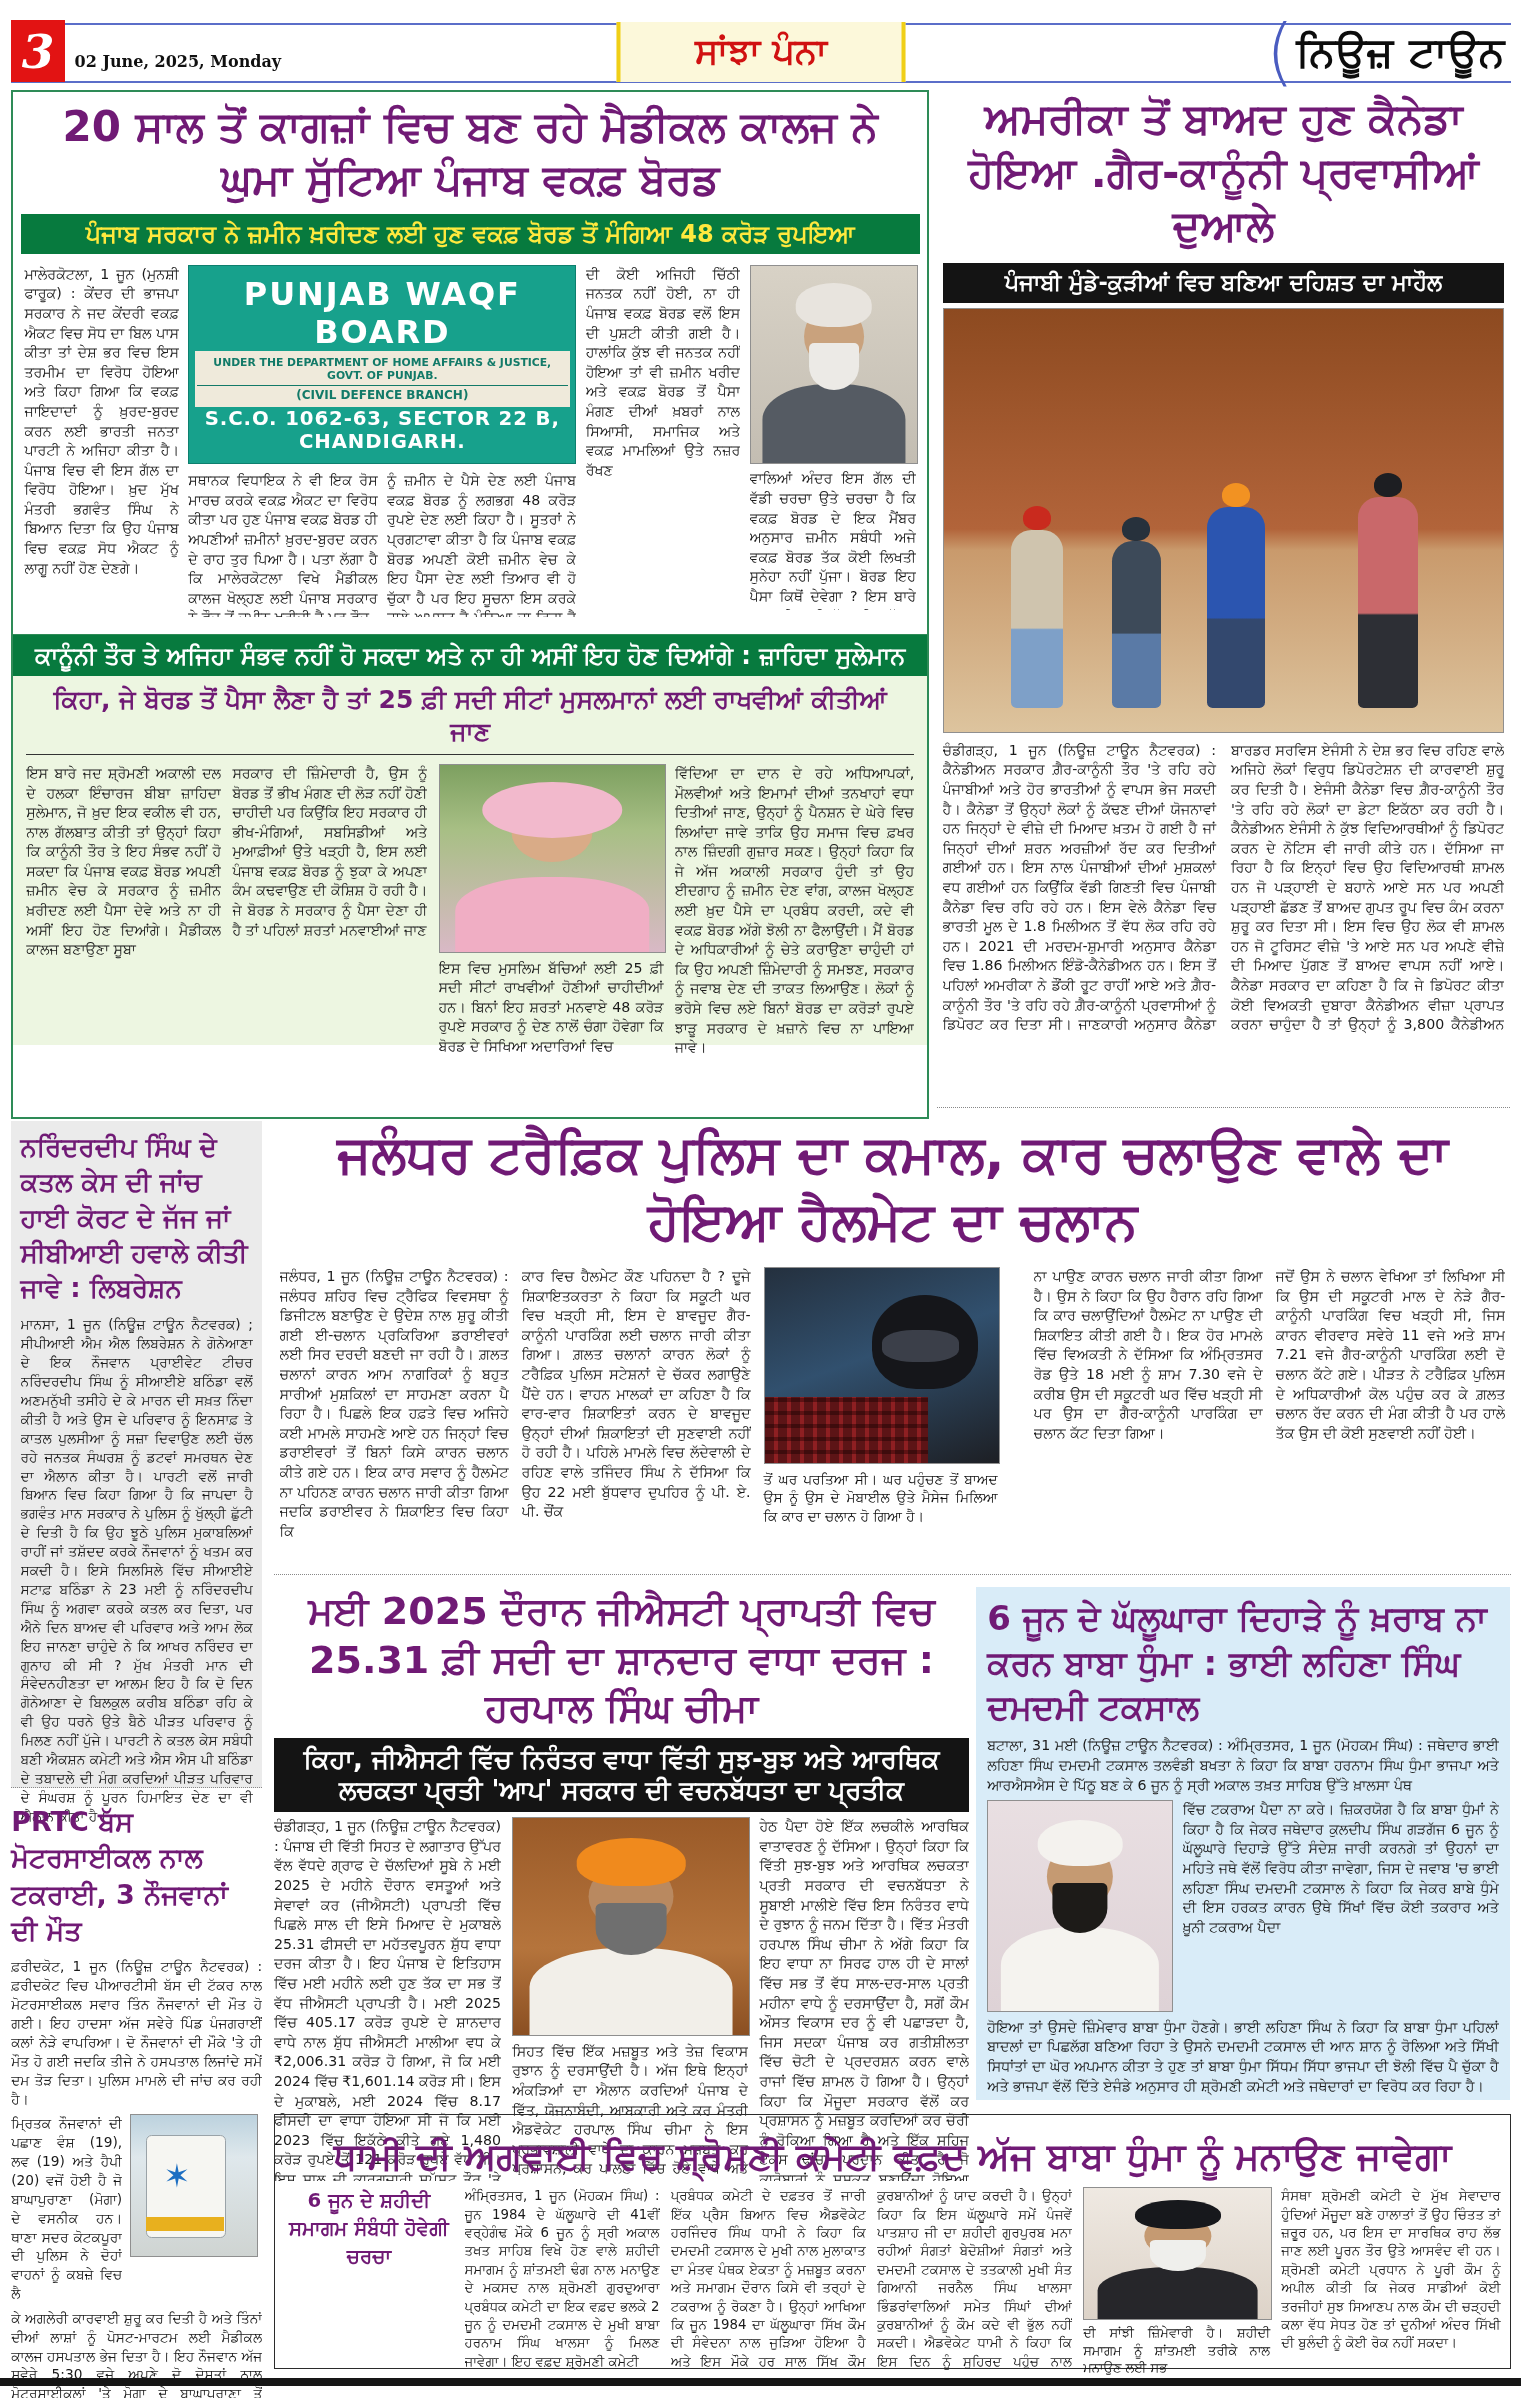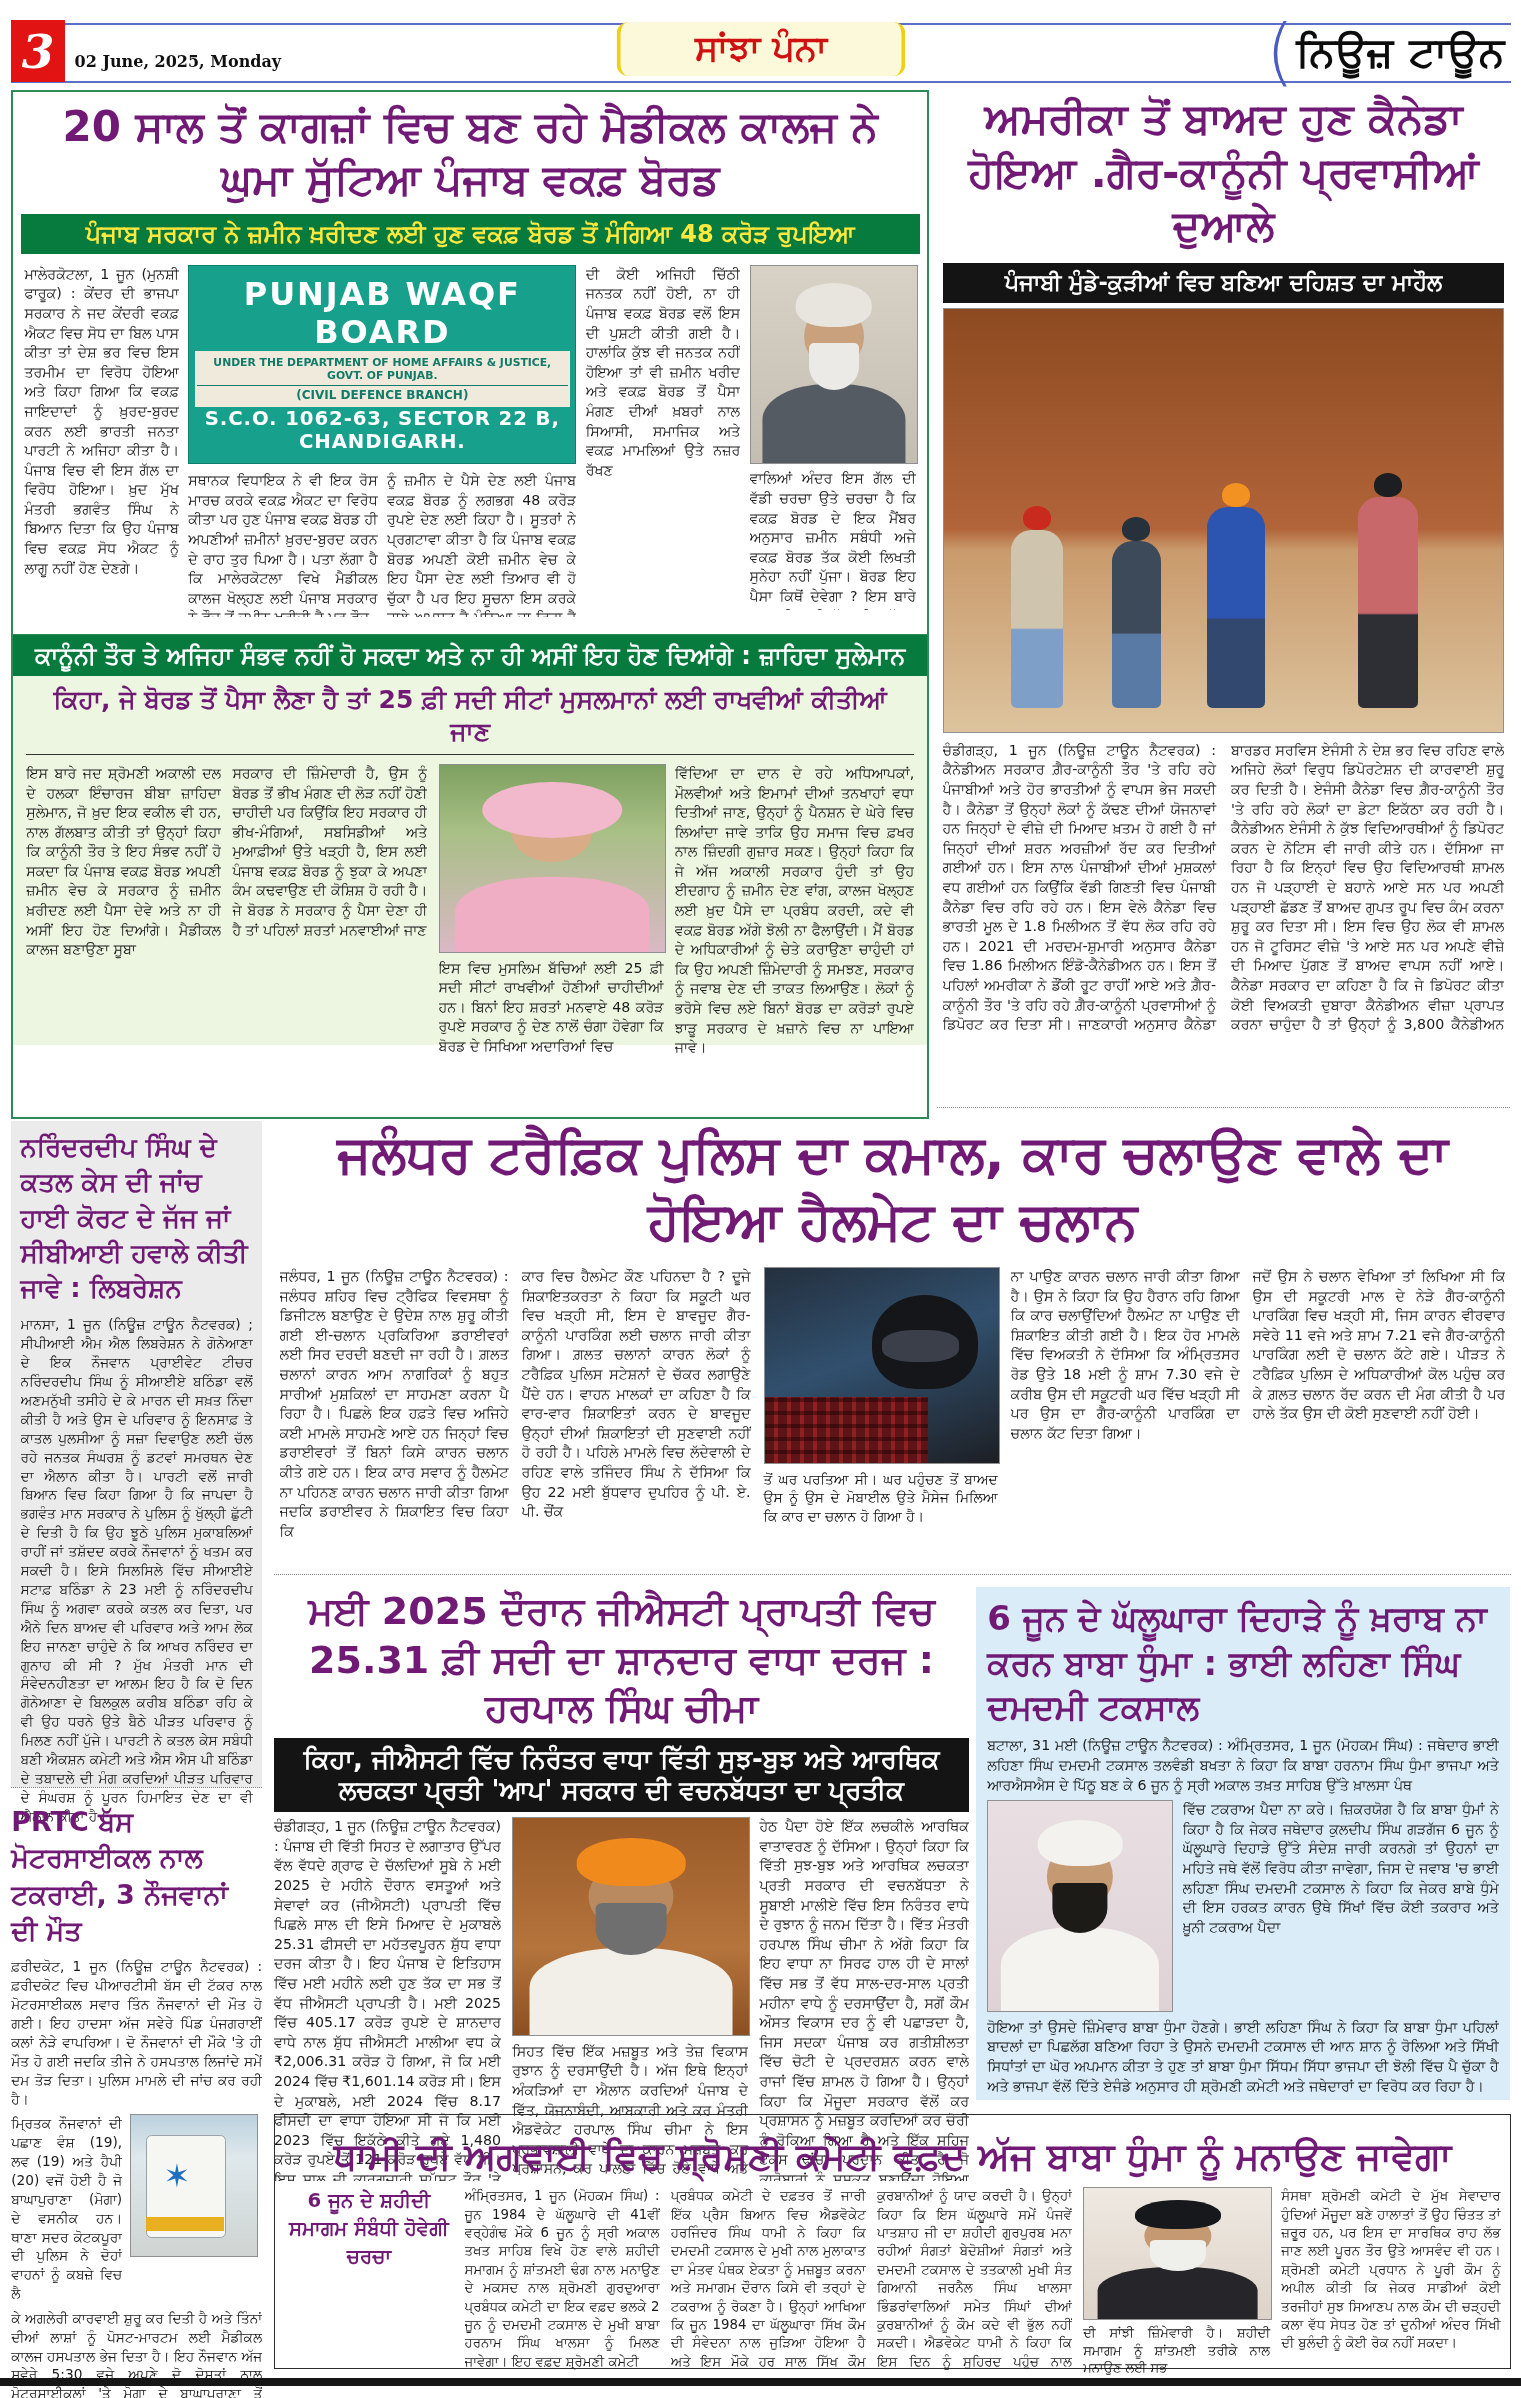--- a/index.html
+++ b/index.html
@@ -5,23 +5,23 @@
   html,body{margin:0;padding:0;background:#d8d8d8;}
   #page{position:relative;width:1522px;height:2399px;background:#ffffff;margin:0 auto;
         font-family:"DejaVu Sans","Liberation Sans",sans-serif;color:#111;overflow:hidden;}
   
   #header{position:absolute;left:11.2px;top:22.5px;right:11.2px;height:56px;
           border-top:2.8px solid #5b6ec9;border-bottom:2.8px solid #5b6ec9;display:flex;align-items:center;}
   .pagenum{width:54px;height:62px;background:#e21313;color:#fff;font-size:47px;font-weight:bold;
            font-style:italic;display:flex;align-items:center;justify-content:center;
            font-family:"DejaVu Serif","Liberation Serif",serif;margin-top:-2.8px;}
   .dateline{font-family:"DejaVu Serif","Liberation Serif",serif;font-weight:bold;font-size:16px;margin:17px 0 0 9.4px;}
-  .section-box{position:absolute;left:50%;transform:translateX(-50%);top:-2.8px;height:54px;min-width:281px;
+  .section-box{position:absolute;left:50%;transform:translateX(-50%);top:-2.8px;height:60px;min-width:281px;
            background:#fcf8da;border-left:4.7px solid #f0cf17;border-right:4.7px solid #f0cf17;
-           display:flex;align-items:center;justify-content:center;border-radius:12px;}
+           display:flex;align-items:center;justify-content:center;}
   .section-box span{color:#d01111;font-size:35px;font-weight:bold;}
   .masthead{position:absolute;right:5.6px;top:-7.5px;display:flex;align-items:center;height:69px;}
   .masthead .bracket{font-size:73px;color:#4a5cc0;font-weight:300;line-height:56px;margin-right:1.9px;}
   .masthead .mast-text{font-size:41px;font-weight:bold;color:#0c0c0c;letter-spacing:0.9px;}
   
   .hl{font-weight:bold;color:#701a75;text-align:center;line-height:1.28;}
   .body-txt{font-size:14.2px;line-height:1.38;text-align:justify;color:#1a1a1a;overflow:hidden;}
   .banner-green{background:#077a3e;color:#ffe93e;font-weight:bold;text-align:center;}
   .banner-green.white{color:#ffffff;}
   .banner-black{background:#141414;color:#ffffff;font-weight:bold;text-align:center;}
@@ -152,21 +152,21 @@
       <div class="body-txt" style="width:229px;">ਜਲੰਧਰ, 1 ਜੂਨ (ਨਿਊਜ਼ ਟਾਊਨ ਨੈਟਵਰਕ) : ਜਲੰਧਰ ਸ਼ਹਿਰ ਵਿਚ ਟ੍ਰੈਫਿਕ ਵਿਵਸਥਾ ਨੂੰ ਡਿਜੀਟਲ ਬਣਾਉਣ ਦੇ ਉਦੇਸ਼ ਨਾਲ ਸ਼ੁਰੂ ਕੀਤੀ ਗਈ ਈ-ਚਲਾਨ ਪ੍ਰਕਿਰਿਆ ਡਰਾਈਵਰਾਂ ਲਈ ਸਿਰ ਦਰਦੀ ਬਣਦੀ ਜਾ ਰਹੀ ਹੈ। ਗ਼ਲਤ ਚਲਾਨਾਂ ਕਾਰਨ ਆਮ ਨਾਗਰਿਕਾਂ ਨੂੰ ਬਹੁਤ ਸਾਰੀਆਂ ਮੁਸ਼ਕਿਲਾਂ ਦਾ ਸਾਹਮਣਾ ਕਰਨਾ ਪੈ ਰਿਹਾ ਹੈ। ਪਿਛਲੇ ਇਕ ਹਫ਼ਤੇ ਵਿਚ ਅਜਿਹੇ ਕਈ ਮਾਮਲੇ ਸਾਹਮਣੇ ਆਏ ਹਨ ਜਿਨ੍ਹਾਂ ਵਿਚ ਡਰਾਈਵਰਾਂ ਤੋਂ ਬਿਨਾਂ ਕਿਸੇ ਕਾਰਨ ਚਲਾਨ ਕੀਤੇ ਗਏ ਹਨ। ਇਕ ਕਾਰ ਸਵਾਰ ਨੂੰ ਹੈਲਮੇਟ ਨਾ ਪਹਿਨਣ ਕਾਰਨ ਚਲਾਨ ਜਾਰੀ ਕੀਤਾ ਗਿਆ ਜਦਕਿ ਡਰਾਈਵਰ ਨੇ ਸ਼ਿਕਾਇਤ ਵਿਚ ਕਿਹਾ ਕਿ</div>
       <div class="body-txt" style="width:229px;">ਕਾਰ ਵਿਚ ਹੈਲਮੇਟ ਕੌਣ ਪਹਿਨਦਾ ਹੈ ? ਦੂਜੇ ਸ਼ਿਕਾਇਤਕਰਤਾ ਨੇ ਕਿਹਾ ਕਿ ਸਕੂਟੀ ਘਰ ਵਿਚ ਖੜ੍ਹੀ ਸੀ, ਇਸ ਦੇ ਬਾਵਜੂਦ ਗੈਰ-ਕਾਨੂੰਨੀ ਪਾਰਕਿੰਗ ਲਈ ਚਲਾਨ ਜਾਰੀ ਕੀਤਾ ਗਿਆ। ਗ਼ਲਤ ਚਲਾਨਾਂ ਕਾਰਨ ਲੋਕਾਂ ਨੂੰ ਟਰੈਫ਼ਿਕ ਪੁਲਿਸ ਸਟੇਸ਼ਨਾਂ ਦੇ ਚੱਕਰ ਲਗਾਉਣੇ ਪੈਂਦੇ ਹਨ। ਵਾਹਨ ਮਾਲਕਾਂ ਦਾ ਕਹਿਣਾ ਹੈ ਕਿ ਵਾਰ-ਵਾਰ ਸ਼ਿਕਾਇਤਾਂ ਕਰਨ ਦੇ ਬਾਵਜੂਦ ਉਨ੍ਹਾਂ ਦੀਆਂ ਸ਼ਿਕਾਇਤਾਂ ਦੀ ਸੁਣਵਾਈ ਨਹੀਂ ਹੋ ਰਹੀ ਹੈ। ਪਹਿਲੇ ਮਾਮਲੇ ਵਿਚ ਲੱਦੇਵਾਲੀ ਦੇ ਰਹਿਣ ਵਾਲੇ ਤਜਿੰਦਰ ਸਿੰਘ ਨੇ ਦੱਸਿਆ ਕਿ ਉਹ 22 ਮਈ ਬੁੱਧਵਾਰ ਦੁਪਹਿਰ ਨੂੰ ਪੀ. ਏ. ਪੀ. ਚੌਂਕ</div>
       <div style="width:234px;">
         <div class="photo helmet-photo" style="width:100%;height:195px;">
           <div class="helm"></div>
             <div class="visor"></div>
             <div class="plaid"></div>
         </div>
         <p class="cap" style="margin-top:5.6px;">ਤੋਂ ਘਰ ਪਰਤਿਆ ਸੀ। ਘਰ ਪਹੁੰਚਣ ਤੋਂ ਬਾਅਦ ਉਸ ਨੂੰ ਉਸ ਦੇ ਮੋਬਾਈਲ ਉਤੇ ਮੈਸੇਜ ਮਿਲਿਆ ਕਿ ਕਾਰ ਦਾ ਚਲਾਨ ਹੋ ਗਿਆ ਹੈ।</p>
       </div>
-      <div class="body-txt" style="width:229px;">ਨਾ ਪਾਉਣ ਕਾਰਨ ਚਲਾਨ ਜਾਰੀ ਕੀਤਾ ਗਿਆ ਹੈ। ਉਸ ਨੇ ਕਿਹਾ ਕਿ ਉਹ ਹੈਰਾਨ ਰਹਿ ਗਿਆ ਕਿ ਕਾਰ ਚਲਾਉਂਦਿਆਂ ਹੈਲਮੇਟ ਨਾ ਪਾਉਣ ਦੀ ਸ਼ਿਕਾਇਤ ਕੀਤੀ ਗਈ ਹੈ। ਇਕ ਹੋਰ ਮਾਮਲੇ ਵਿੱਚ ਵਿਅਕਤੀ ਨੇ ਦੱਸਿਆ ਕਿ ਅੰਮ੍ਰਿਤਸਰ ਰੋਡ ਉਤੇ 18 ਮਈ ਨੂੰ ਸ਼ਾਮ 7.30 ਵਜੇ ਦੇ ਕਰੀਬ ਉਸ ਦੀ ਸਕੂਟਰੀ ਘਰ ਵਿੱਚ ਖੜ੍ਹੀ ਸੀ ਪਰ ਉਸ ਦਾ ਗੈਰ-ਕਾਨੂੰਨੀ ਪਾਰਕਿੰਗ ਦਾ ਚਲਾਨ ਕੱਟ ਦਿਤਾ ਗਿਆ।</div>
+      <div class="body-txt" style="width:229px;margin-left:23px;">ਨਾ ਪਾਉਣ ਕਾਰਨ ਚਲਾਨ ਜਾਰੀ ਕੀਤਾ ਗਿਆ ਹੈ। ਉਸ ਨੇ ਕਿਹਾ ਕਿ ਉਹ ਹੈਰਾਨ ਰਹਿ ਗਿਆ ਕਿ ਕਾਰ ਚਲਾਉਂਦਿਆਂ ਹੈਲਮੇਟ ਨਾ ਪਾਉਣ ਦੀ ਸ਼ਿਕਾਇਤ ਕੀਤੀ ਗਈ ਹੈ। ਇਕ ਹੋਰ ਮਾਮਲੇ ਵਿੱਚ ਵਿਅਕਤੀ ਨੇ ਦੱਸਿਆ ਕਿ ਅੰਮ੍ਰਿਤਸਰ ਰੋਡ ਉਤੇ 18 ਮਈ ਨੂੰ ਸ਼ਾਮ 7.30 ਵਜੇ ਦੇ ਕਰੀਬ ਉਸ ਦੀ ਸਕੂਟਰੀ ਘਰ ਵਿੱਚ ਖੜ੍ਹੀ ਸੀ ਪਰ ਉਸ ਦਾ ਗੈਰ-ਕਾਨੂੰਨੀ ਪਾਰਕਿੰਗ ਦਾ ਚਲਾਨ ਕੱਟ ਦਿਤਾ ਗਿਆ।</div>
       <div class="body-txt" style="flex:1;">ਜਦੋਂ ਉਸ ਨੇ ਚਲਾਨ ਵੇਖਿਆ ਤਾਂ ਲਿਖਿਆ ਸੀ ਕਿ ਉਸ ਦੀ ਸਕੂਟਰੀ ਮਾਲ ਦੇ ਨੇੜੇ ਗੈਰ-ਕਾਨੂੰਨੀ ਪਾਰਕਿੰਗ ਵਿਚ ਖੜ੍ਹੀ ਸੀ, ਜਿਸ ਕਾਰਨ ਵੀਰਵਾਰ ਸਵੇਰੇ 11 ਵਜੇ ਅਤੇ ਸ਼ਾਮ 7.21 ਵਜੇ ਗੈਰ-ਕਾਨੂੰਨੀ ਪਾਰਕਿੰਗ ਲਈ ਦੋ ਚਲਾਨ ਕੱਟੇ ਗਏ। ਪੀੜਤ ਨੇ ਟਰੈਫ਼ਿਕ ਪੁਲਿਸ ਦੇ ਅਧਿਕਾਰੀਆਂ ਕੋਲ ਪਹੁੰਚ ਕਰ ਕੇ ਗ਼ਲਤ ਚਲਾਨ ਰੱਦ ਕਰਨ ਦੀ ਮੰਗ ਕੀਤੀ ਹੈ ਪਰ ਹਾਲੇ ਤੱਕ ਉਸ ਦੀ ਕੋਈ ਸੁਣਵਾਈ ਨਹੀਂ ਹੋਈ।</div>
     </div>
   </div>
 
   <div style="position:absolute;left:11.2px;top:1804px;width:251px;height:562px;">
     <div class="hl" style="font-size:27px;text-align:left;line-height:1.35;padding-bottom:7.5px;">PRTC ਬੱਸ ਮੋਟਰਸਾਈਕਲ ਨਾਲ ਟਕਰਾਈ, 3 ਨੌਜਵਾਨਾਂ ਦੀ ਮੌਤ</div>
     <p class="body-txt" style="font-size:13.7px;">ਫ਼ਰੀਦਕੋਟ, 1 ਜੂਨ (ਨਿਊਜ਼ ਟਾਊਨ ਨੈਟਵਰਕ) : ਫ਼ਰੀਦਕੋਟ ਵਿਚ ਪੀਆਰਟੀਸੀ ਬੱਸ ਦੀ ਟੱਕਰ ਨਾਲ ਮੋਟਰਸਾਈਕਲ ਸਵਾਰ ਤਿੰਨ ਨੌਜਵਾਨਾਂ ਦੀ ਮੌਤ ਹੋ ਗਈ। ਇਹ ਹਾਦਸਾ ਅੱਜ ਸਵੇਰੇ ਪਿੰਡ ਪੰਜਗਰਾਈਂ ਕਲਾਂ ਨੇੜੇ ਵਾਪਰਿਆ। ਦੋ ਨੌਜਵਾਨਾਂ ਦੀ ਮੌਕੇ 'ਤੇ ਹੀ ਮੌਤ ਹੋ ਗਈ ਜਦਕਿ ਤੀਜੇ ਨੇ ਹਸਪਤਾਲ ਲਿਜਾਂਦੇ ਸਮੇਂ ਦਮ ਤੋੜ ਦਿਤਾ। ਪੁਲਿਸ ਮਾਮਲੇ ਦੀ ਜਾਂਚ ਕਰ ਰਹੀ ਹੈ।</p>
     <div style="display:flex;gap:7.5px;margin-top:5.6px;">
       <p class="body-txt" style="font-size:13.7px;width:111px;">ਮ੍ਰਿਤਕ ਨੌਜਵਾਨਾਂ ਦੀ ਪਛਾਣ ਵੰਸ਼ (19), ਲਵ (19) ਅਤੇ ਹੈਪੀ (20) ਵਜੋਂ ਹੋਈ ਹੈ ਜੋ ਬਾਘਾਪੁਰਾਣਾ (ਮੋਗਾ) ਦੇ ਵਸਨੀਕ ਹਨ। ਥਾਣਾ ਸਦਰ ਕੋਟਕਪੂਰਾ ਦੀ ਪੁਲਿਸ ਨੇ ਦੋਹਾਂ ਵਾਹਨਾਂ ਨੂੰ ਕਬਜ਼ੇ ਵਿਚ ਲੈ</p>
       <div class="photo amb-photo" style="width:126px;height:141px;">

